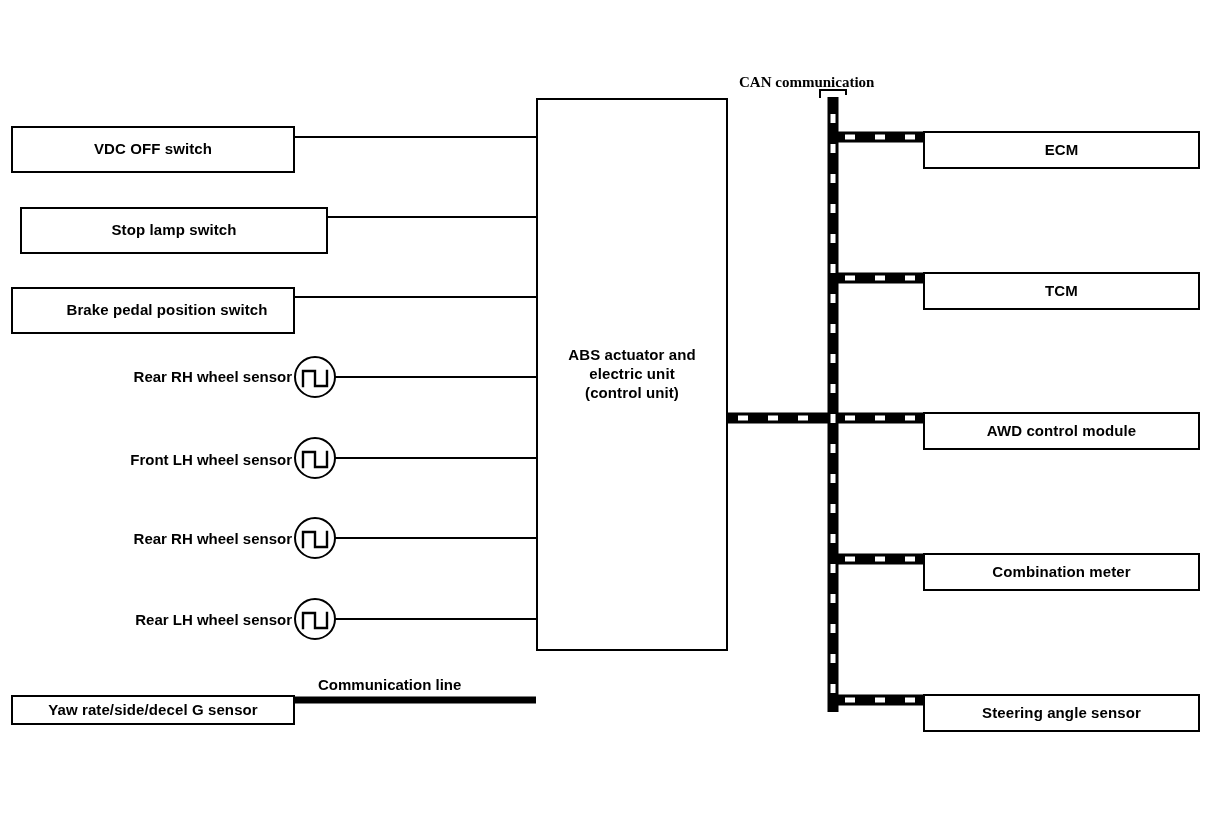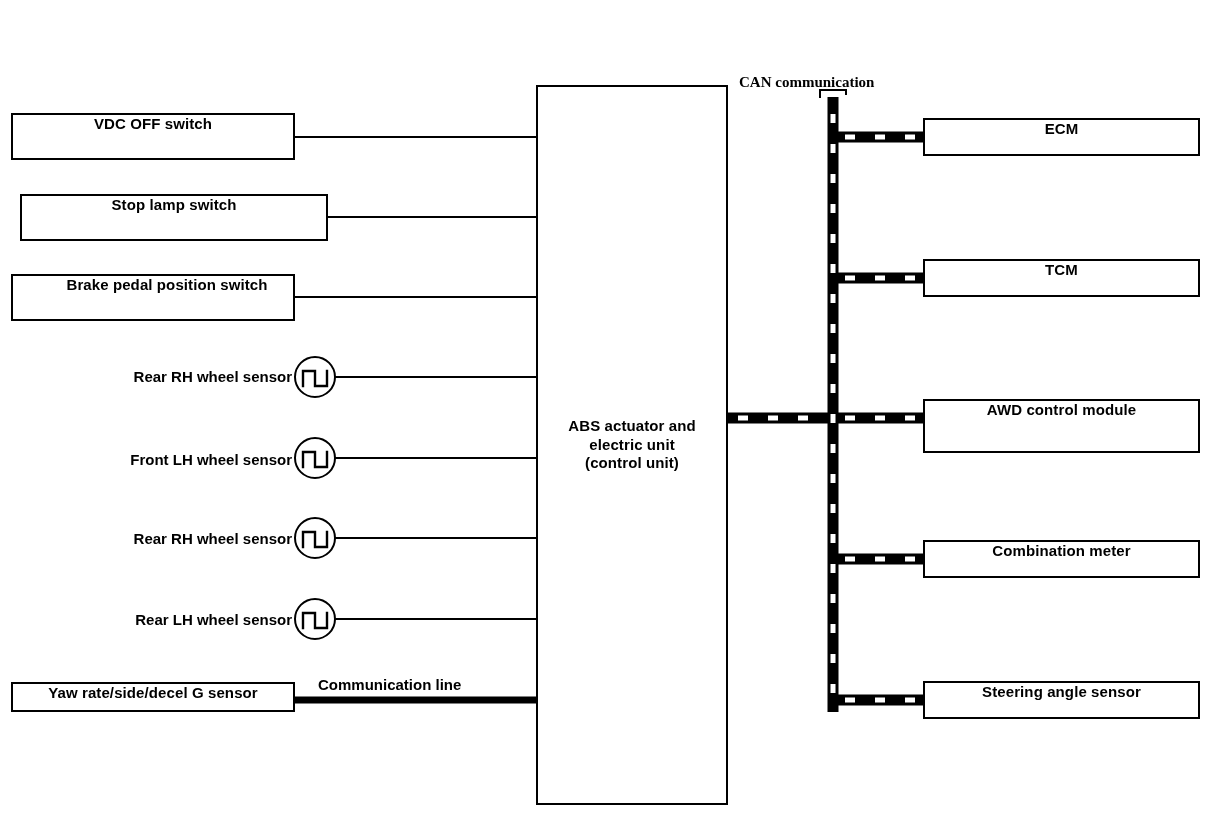--- a/index.html
+++ b/index.html
@@ -26,28 +26,30 @@
     width: 1216px;
     height: 824px;
     display: block;
   }
   .node-box {
     position: absolute;
     box-sizing: border-box;
     background: #ffffff;
     border: 2px solid #000000;
     display: flex;
+    align-items: center;
     justify-content: center;
     text-align: center;
     color: #000000;
     font-family: "Liberation Sans", sans-serif;
     font-size: 15px;
     font-weight: bold;
     letter-spacing: 0.1px;
     line-height: 1.25;
+    margin-top: 13px;
   }
   .node-box.multiline {
     display: block;
     padding-top: 0;
   }
   .node-box .inner-lines {
     width: 100%;
     display: flex;
     flex-direction: column;
     align-items: center;
@@ -122,21 +124,21 @@
         <line x1="732" y1="418" x2="827" y2="418" stroke="#ffffff" stroke-width="5" stroke-dasharray="10 20" stroke-dashoffset="-6"></line>
         <line x1="839" y1="137" x2="920" y2="137" stroke="#ffffff" stroke-width="5" stroke-dasharray="10 20" stroke-dashoffset="-6"></line>
         <line x1="839" y1="278" x2="920" y2="278" stroke="#ffffff" stroke-width="5" stroke-dasharray="10 20" stroke-dashoffset="-6"></line>
         <line x1="839" y1="418" x2="920" y2="418" stroke="#ffffff" stroke-width="5" stroke-dasharray="10 20" stroke-dashoffset="-6"></line>
         <line x1="839" y1="559" x2="920" y2="559" stroke="#ffffff" stroke-width="5" stroke-dasharray="10 20" stroke-dashoffset="-6"></line>
         <line x1="839" y1="700" x2="920" y2="700" stroke="#ffffff" stroke-width="5" stroke-dasharray="10 20" stroke-dashoffset="-6"></line>
         <path d="M 820 98 L 820 90 L 846 90 L 846 95" fill="none" stroke="#000000" stroke-width="2"></path>
       </g>
   </svg>
 
-  <div class="node-box multiline" id="central-unit" style="left: 536px; top: 85px; width: 192px; height: 720px;">
+  <div class="node-box multiline" id="central-unit" style="left: 536px; top: 85px; width: 192px; height: 553px;">
     <div class="inner-lines" id="central-unit-lines">
         <div>ABS actuator and</div>
         <div>electric unit</div>
         <div>(control unit)</div>
       </div>
   </div>
 
   <div id="input-box-layer">
       <div class="node-box" style="left: 11px; top: 113px; width: 284px; height: 47px;">
         <span>VDC OFF switch</span>
@@ -179,21 +181,21 @@
       </div>
     </div>
 
   <div id="can-module-layer">
       <div class="node-box" style="left: 923px; top: 118px; width: 277px; height: 38px; border-style: solid;">
         <span>ECM</span>
       </div>
       <div class="node-box" style="left: 923px; top: 259px; width: 277px; height: 38px; border-style: solid;">
         <span>TCM</span>
       </div>
-      <div class="node-box" style="left: 923px; top: 399px; width: 277px; height: 54px; border-style: solid;">
+      <div class="node-box" style="left: 923px; top: 399px; width: 277px; height: 38px; border-style: solid;">
         <span>AWD control module</span>
       </div>
       <div class="node-box" style="left: 923px; top: 540px; width: 277px; height: 38px; border-style: solid;">
         <span>Combination meter</span>
       </div>
       <div class="node-box" style="left: 923px; top: 681px; width: 277px; height: 38px; border-style: solid;">
         <span>Steering angle sensor</span>
       </div>
     </div>
 

